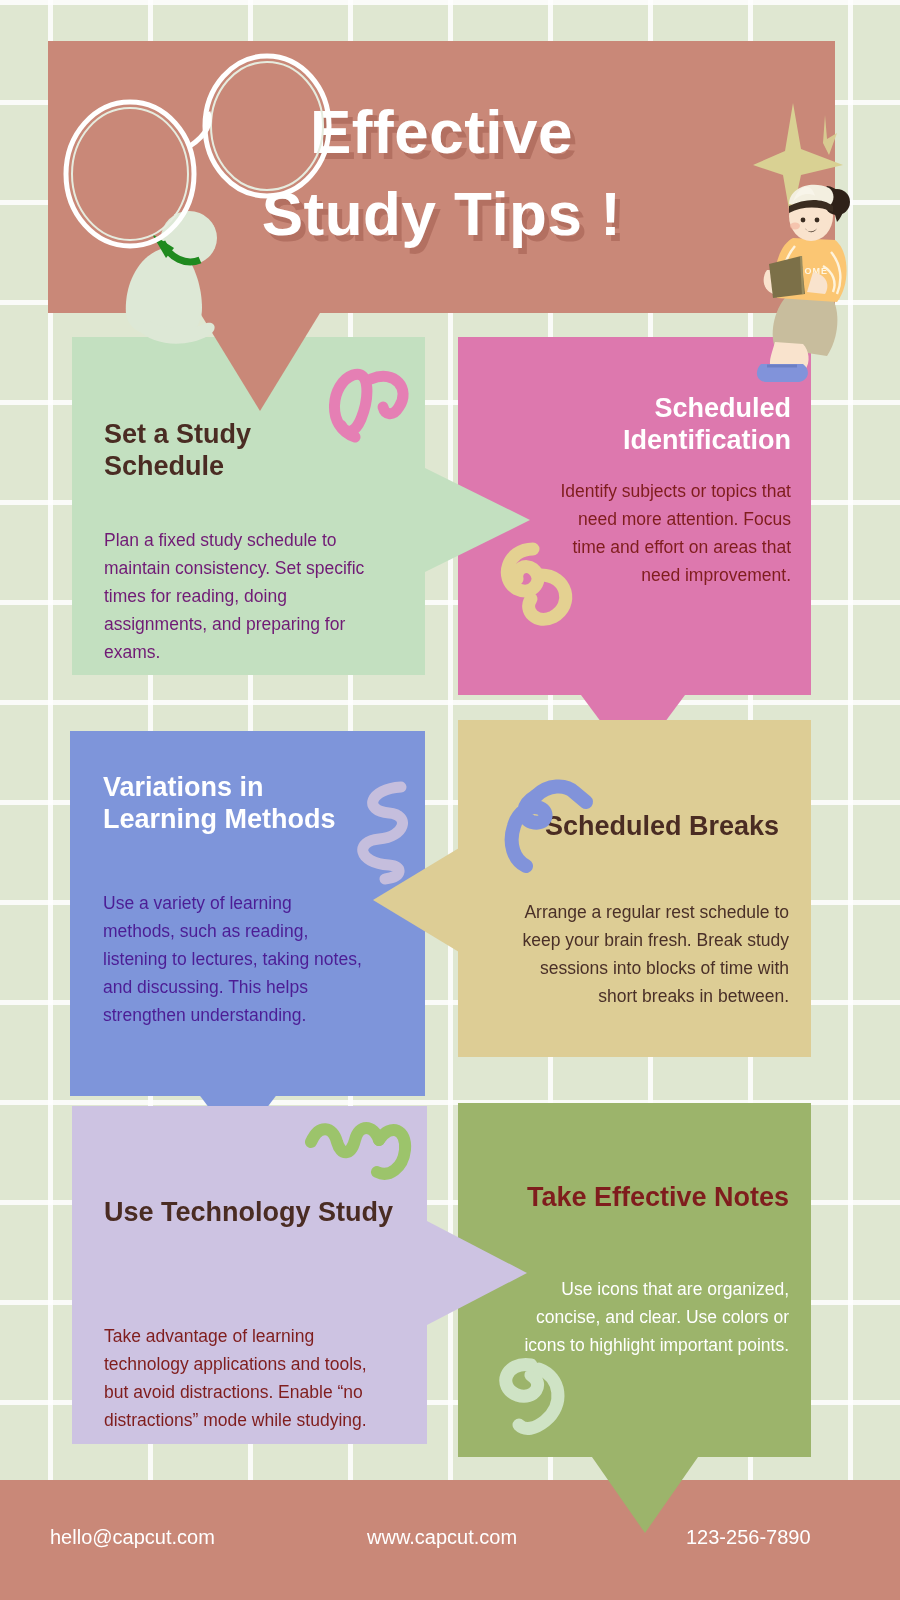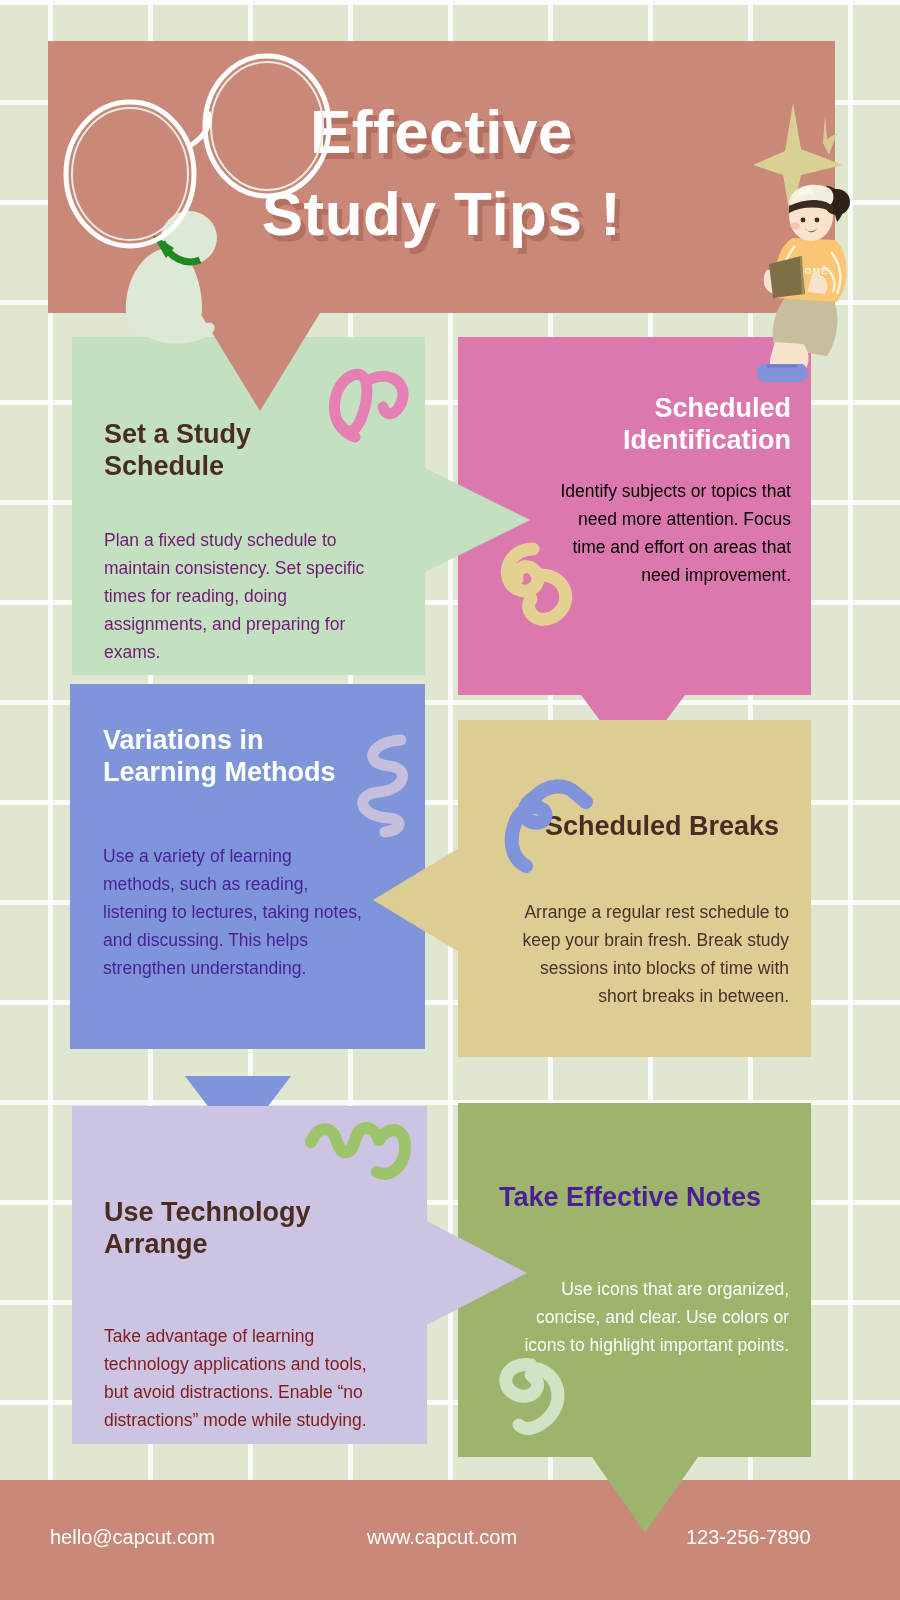--- a/index.html
+++ b/index.html
@@ -75,33 +75,33 @@
     border-top: 52px solid transparent;
     border-bottom: 52px solid transparent;
     border-left: 105px solid #c3e0c0;
     z-index: 3;
   }
   #c1-squiggle { position: absolute; right: 10px; top: 28px; z-index: 3; }
 
   
   #c2 { left: 458px; top: 337px; width: 353px; height: 358px; background: #dd78ae; }
   #c2 .ttl  { right: 20px; top: 55px;  width: 280px; color: #ffffff; text-align: right; }
-  #c2 .body { right: 20px; top: 140px; width: 250px; color: #000000; text-align: right; }
+  #c2 .body { right: 20px; top: 140px; width: 250px; color: #7f1d1d; text-align: right; }
   #c2-arrow {
     position: absolute; left: 581px; top: 695px;
     width: 0; height: 0;
     border-left: 52px solid transparent;
     border-right: 52px solid transparent;
     border-top: 70px solid #dd78ae;
     z-index: 1;
   }
   #c2-squiggle { position: absolute; left: 35px; top: 198px; z-index: 3; }
 
   
-  #c3 { left: 70px; top: 684px; width: 355px; height: 365px; background: #7e95da; padding-left: 16px; }
+  #c3 { left: 70px; top: 731px; width: 355px; height: 365px; background: #7e95da; padding-left: 16px; }
   #c3 .ttl  { left: 33px; top: 40px;  width: 250px; color: #ffffff; }
   #c3 .body { left: 33px; top: 158px; width: 265px; color: #4c1d95; }
   #c3-arrow {
     position: absolute; left: 185px; top: 1076px;
     width: 0; height: 0;
     border-left: 53px solid transparent;
     border-right: 53px solid transparent;
     border-top: 70px solid #7e95da;
     z-index: 1;
   }
@@ -130,21 +130,21 @@
     width: 0; height: 0;
     border-top: 52px solid transparent;
     border-bottom: 52px solid transparent;
     border-left: 100px solid #cdc3e2;
     z-index: 3;
   }
   #c5-squiggle { position: absolute; right: 14px; top: 10px; z-index: 3; }
 
   
   #c6 { left: 458px; top: 1103px; width: 353px; height: 354px; background: #9cb46b; }
-  #c6 .ttl  { right: 22px; top: 78px;  width: 290px; color: #4c1d95; }
+  #c6 .ttl  { right: 22px; top: 78px;  width: 290px; color: #7f1d1d; text-align: right; }
   #c6 .body { right: 22px; top: 172px; width: 272px; color: #ffffff; text-align: right; }
   #c6-arrow {
     position: absolute; left: 592px; top: 1457px;
     width: 0; height: 0;
     border-left: 53px solid transparent;
     border-right: 53px solid transparent;
     border-top: 76px solid #9cb46b;
     z-index: 5;
   }
   #c6-squiggle { position: absolute; left: 33px; top: 248px; z-index: 3; }
@@ -296,21 +296,21 @@
   </div>
 
   <div id="c5-arrow"></div>
   <div class="card" id="c5">
     <svg id="c5-squiggle" width="108" height="78" viewBox="0 0 108 78">
       <g fill="none" stroke="#9cc46b" stroke-width="12" stroke-linecap="round">
         <path d="M6 26 C14 8 28 10 32 26 C36 40 46 40 50 24 C54 8 68 8 74 24"></path>
         <path d="M74 24 C86 6 102 14 100 34 C98 52 84 62 72 56"></path>
       </g>
     </svg>
-    <div class="ttl">Use Technology Arrange</div>
+    <div class="ttl">Use Technology Study</div>
     <div class="body">Take advantage of learning technology applications and tools, but avoid distractions. Enable “no distractions” mode while studying.</div>
   </div>
 
   <div id="c6-arrow"></div>
   <div class="card" id="c6">
     <svg id="c6-squiggle" width="84" height="88" viewBox="0 0 84 88">
       <g fill="none" stroke="#cfe3c5" stroke-width="13" stroke-linecap="round">
         <path d="M40 14 C14 10 6 36 26 44 C44 50 54 32 40 24"></path>
         <path d="M48 18 C70 26 74 54 54 70 C44 78 34 80 28 74"></path>
       </g>

